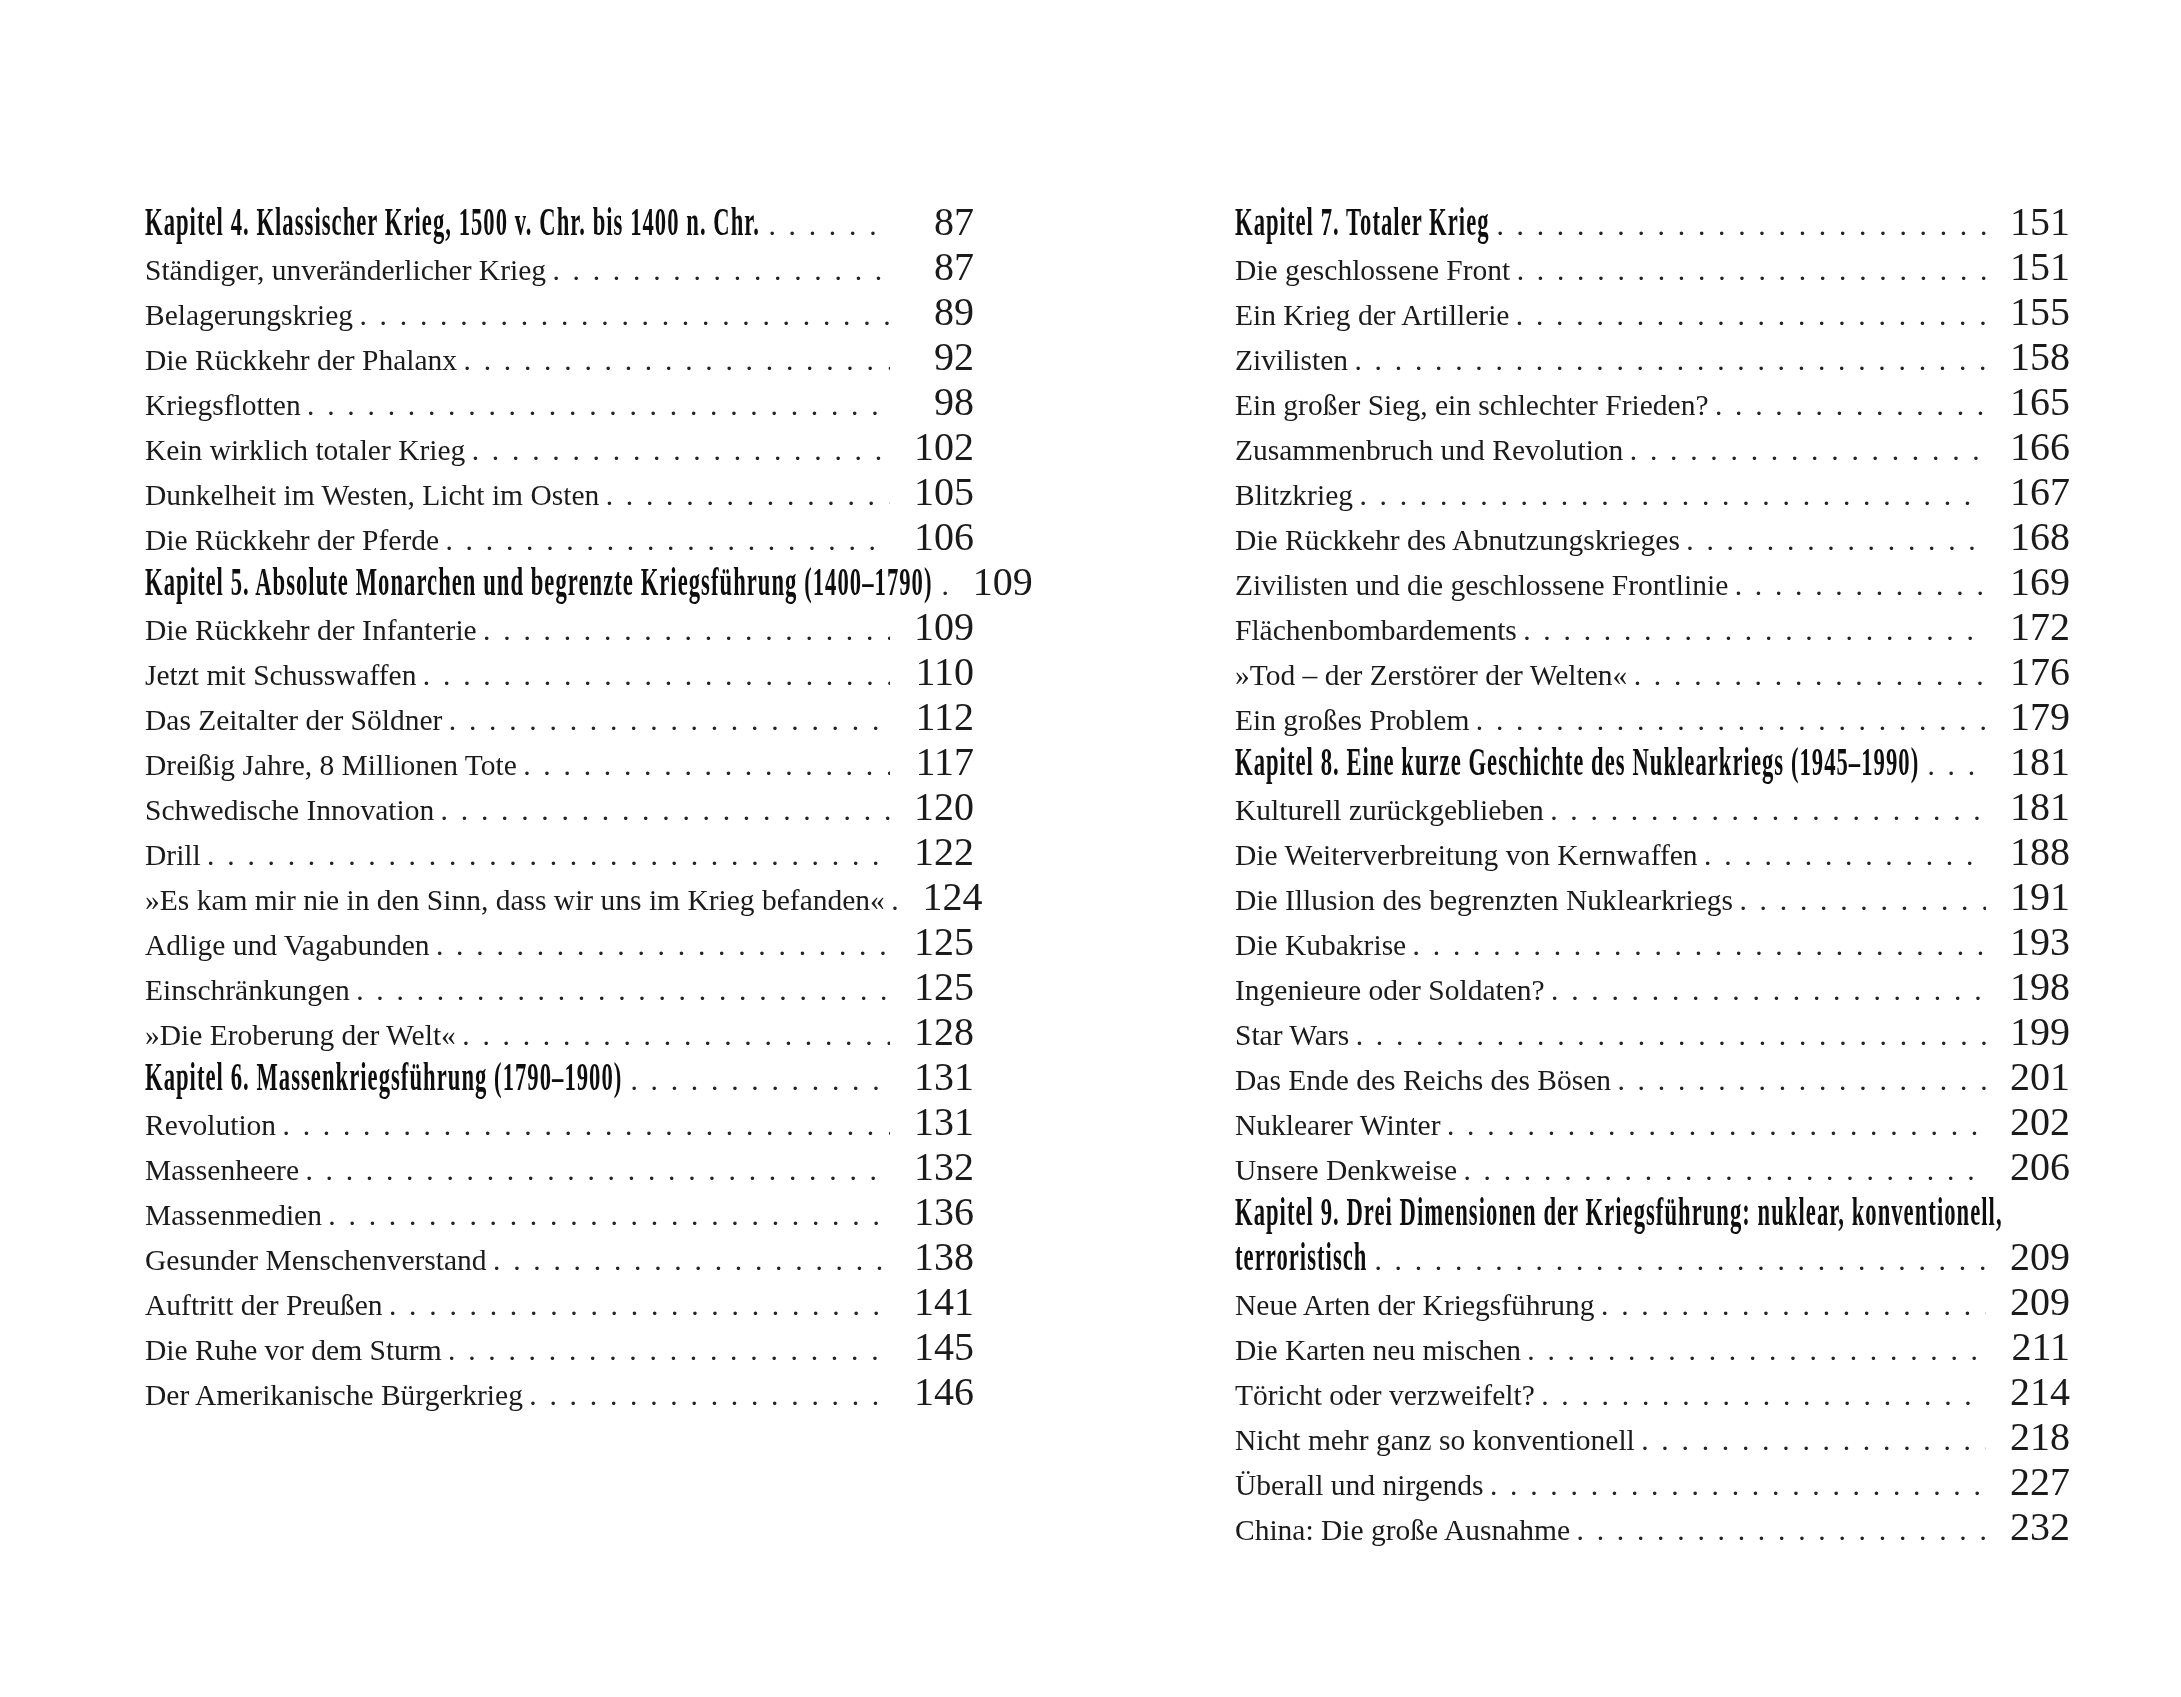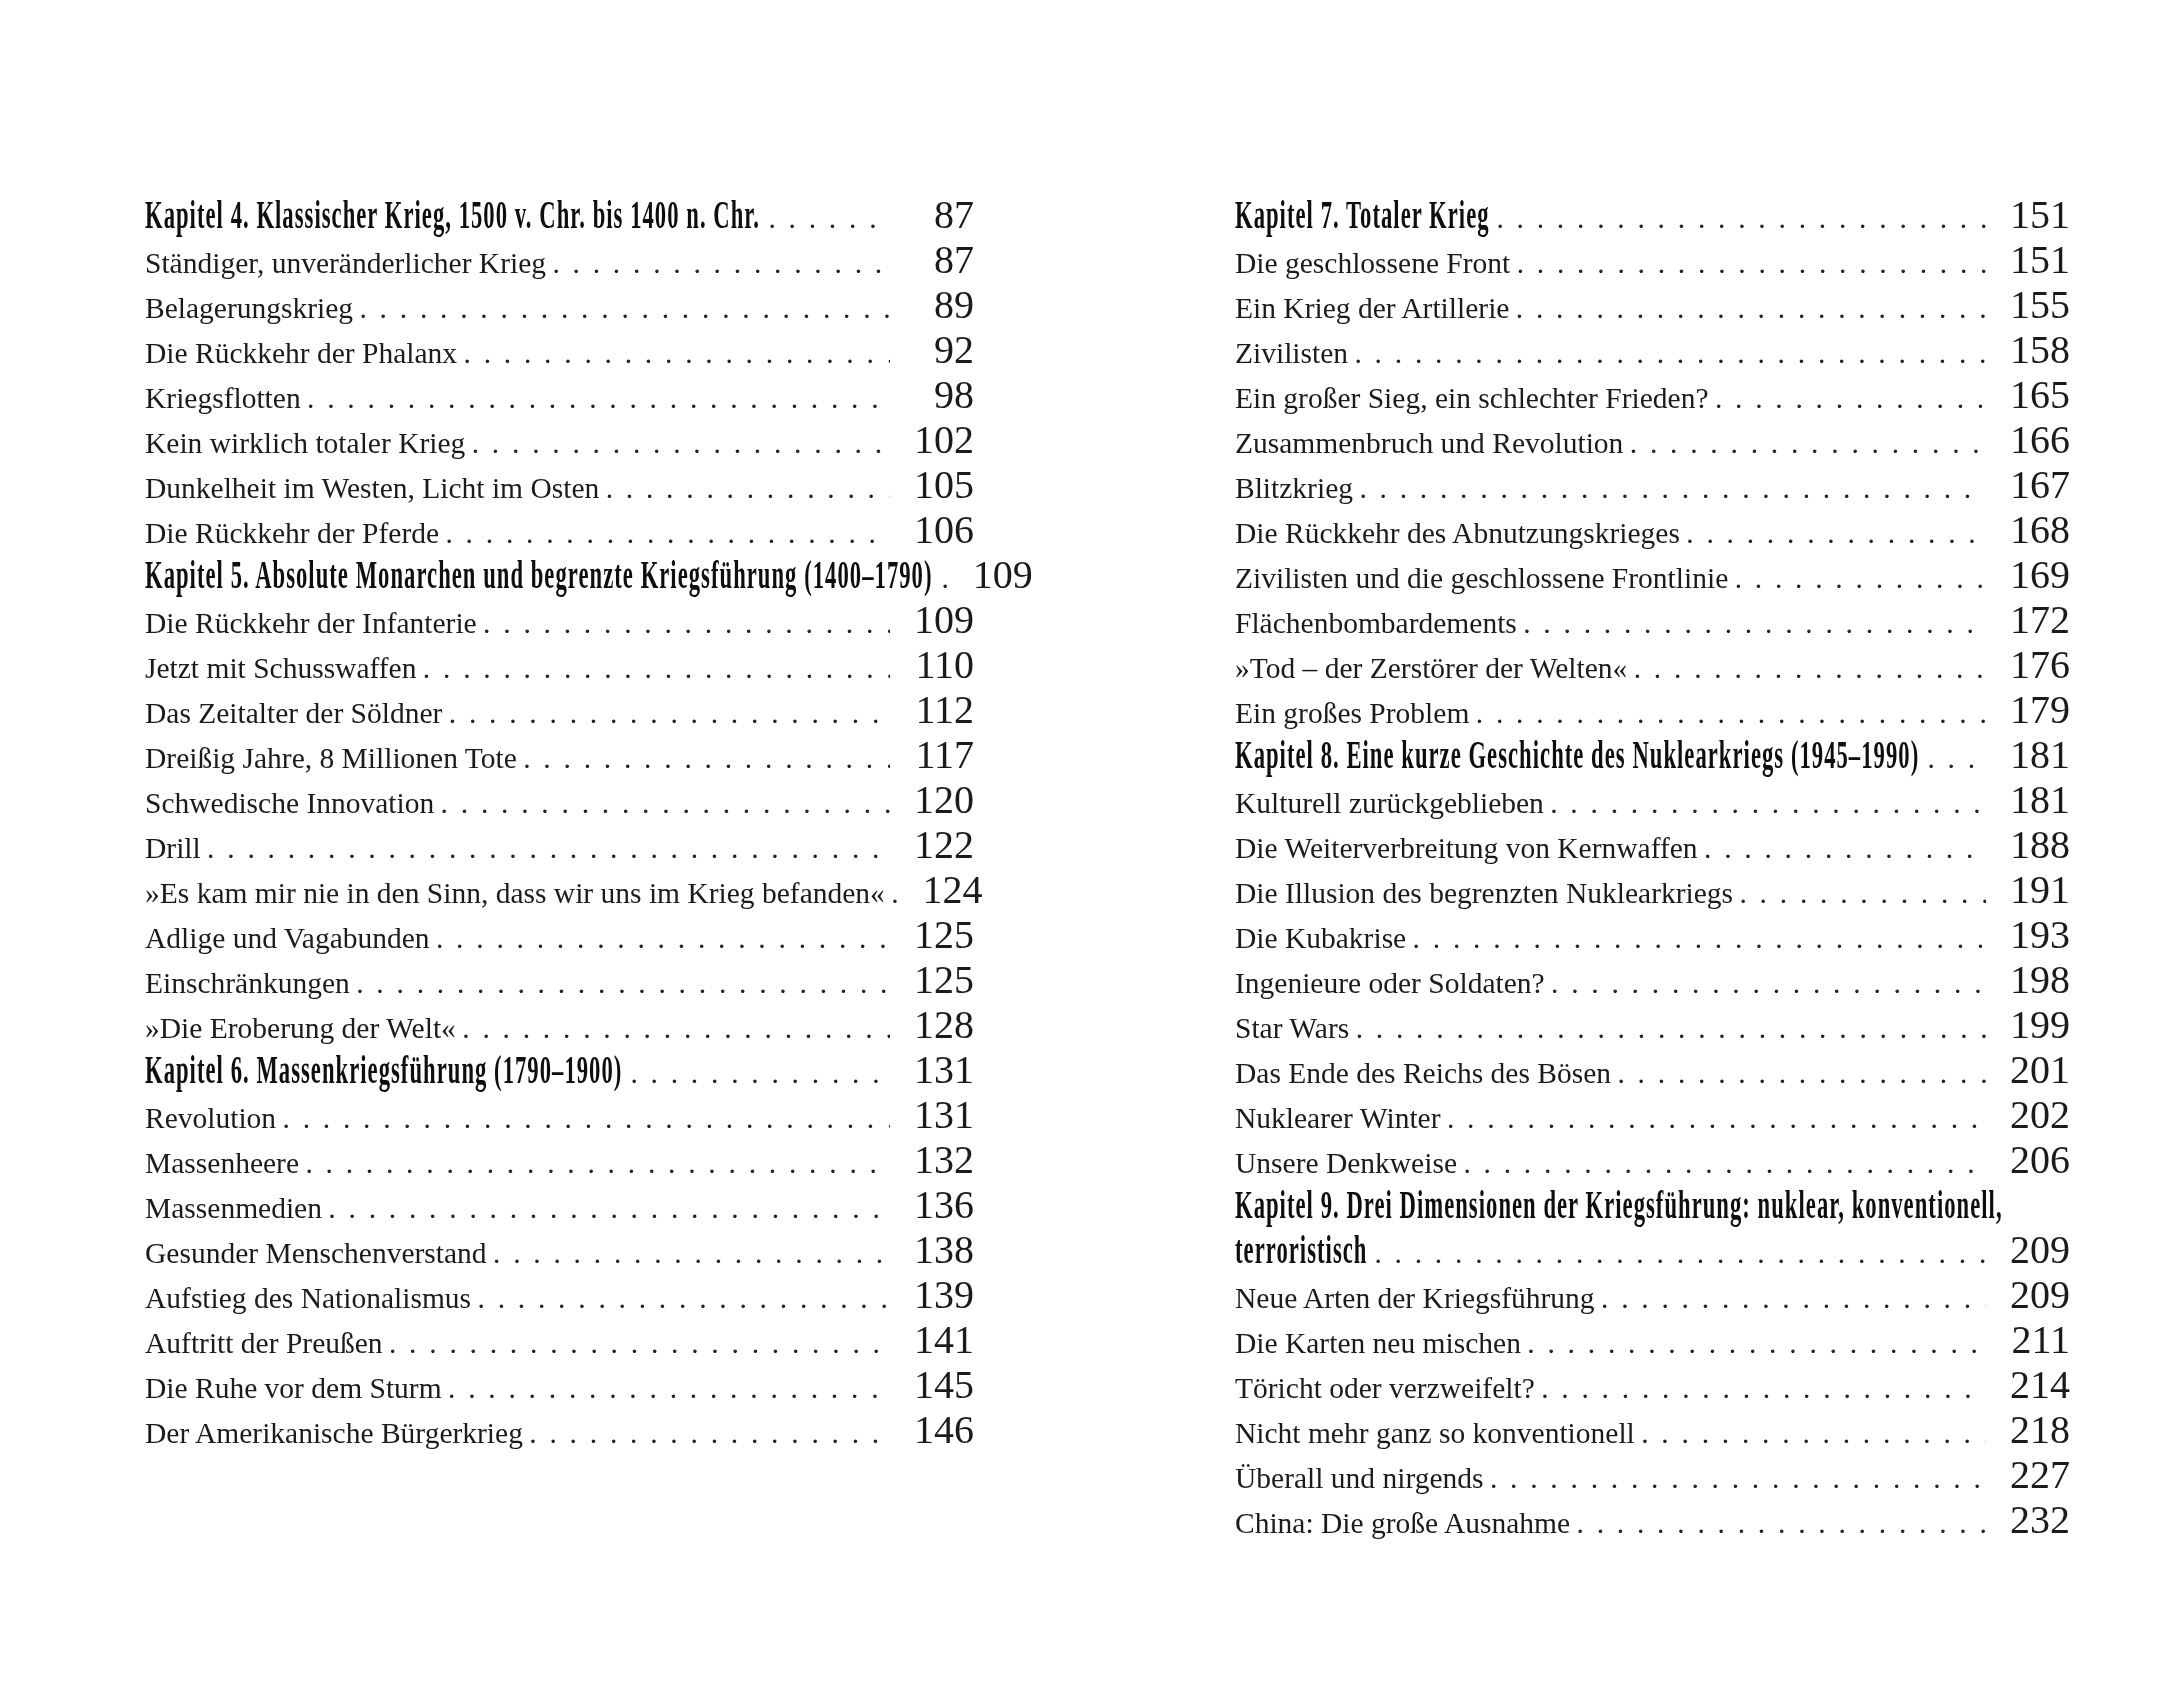--- a/index.html
+++ b/index.html
@@ -19,21 +19,21 @@
     color: #1b1b1b;
   }
   .page-col {
     position: absolute;
     top: 186px;
   }
   #left-col  { left: 145px;  width: 829px; }
   #right-col { left: 1235px; width: 835px; }
 
   .toc-section { }
-  .page-col .toc-section:first-child { margin-top: 8px; }
+  .page-col .toc-section:first-child { margin-top: 15px; }
 
   .toc-row {
     display: flex;
     align-items: baseline;
     line-height: 41px;
     font-size: 29.5px;
     white-space: nowrap;
   }
   .toc-label {
     flex: 0 0 auto;
@@ -197,25 +197,20 @@
           <div class="toc-label">Massenmedien</div>
           <div class="leader"></div>
           <div class="page-num">136</div>
         </div>
         <div class="toc-row">
           <div class="toc-label">Gesunder Menschenverstand</div>
           <div class="leader"></div>
           <div class="page-num">138</div>
         </div>
         <div class="toc-row">
-          <div class="toc-label">Aufstieg des Nationalismus</div>
-          <div class="leader"></div>
-          <div class="page-num">139</div>
-        </div>
-        <div class="toc-row">
           <div class="toc-label">Auftritt der Preußen</div>
           <div class="leader"></div>
           <div class="page-num">141</div>
         </div>
         <div class="toc-row">
           <div class="toc-label">Die Ruhe vor dem Sturm</div>
           <div class="leader"></div>
           <div class="page-num">145</div>
         </div>
         <div class="toc-row">

